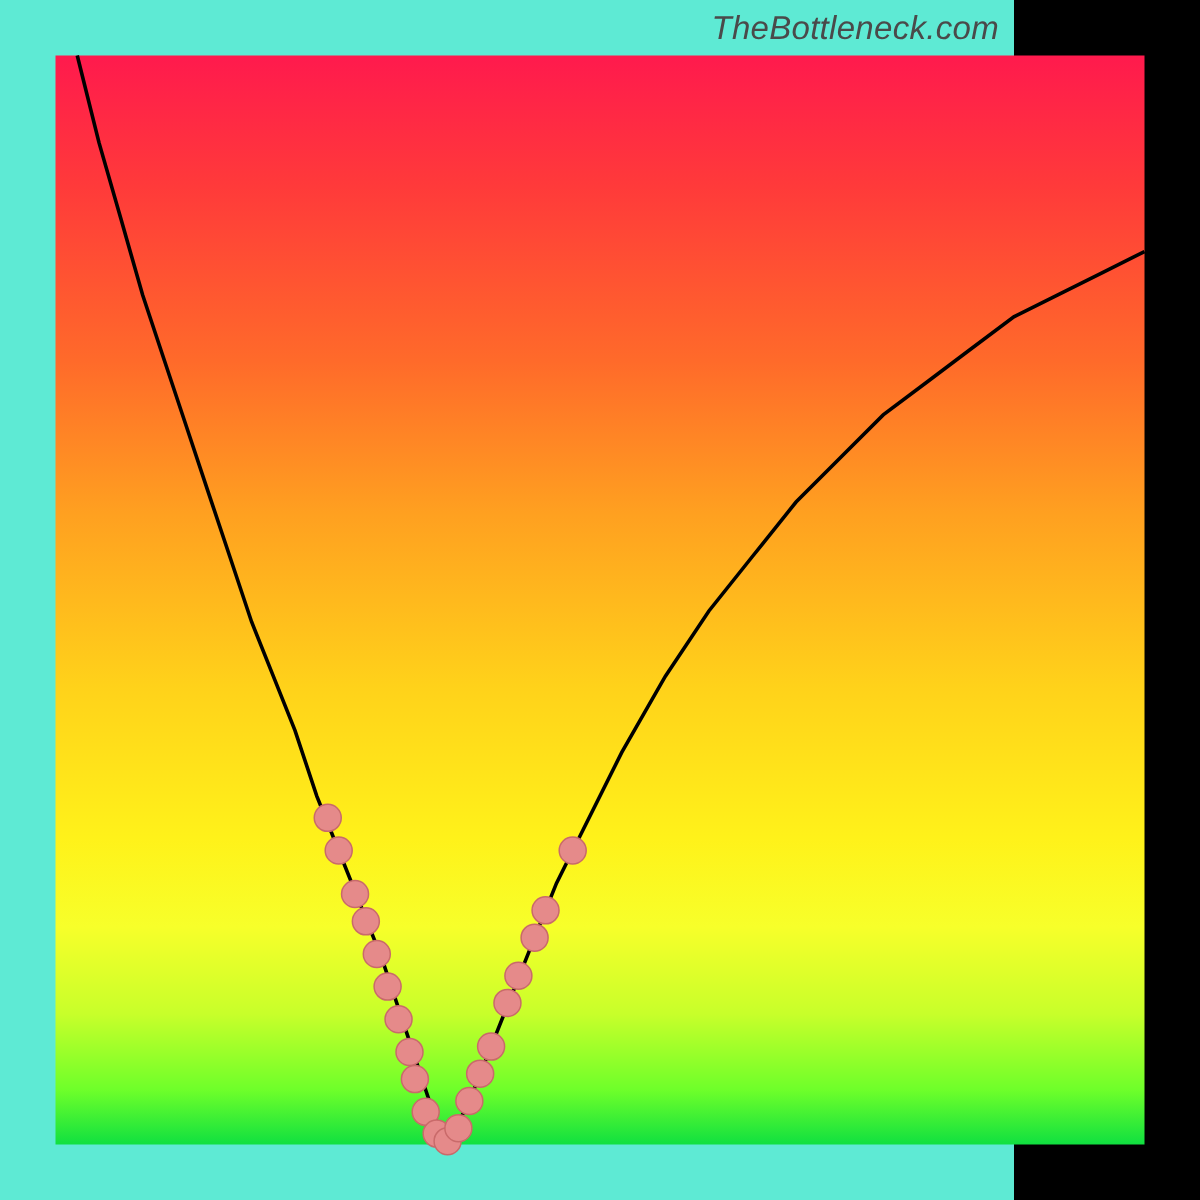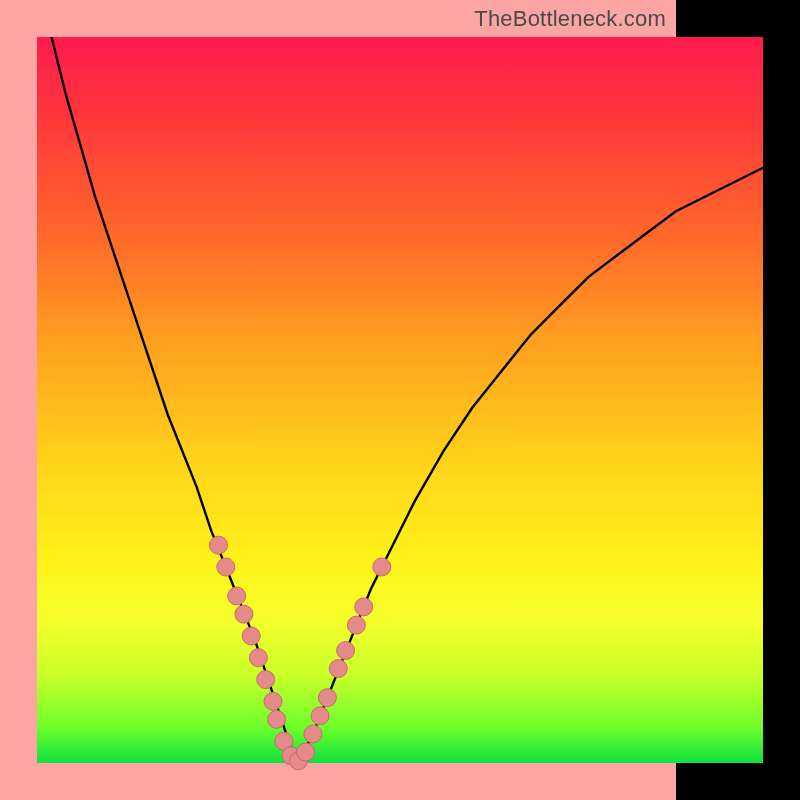--- a/index.html
+++ b/index.html
@@ -8,21 +8,22 @@
     width: 800px;
     height: 800px;
     overflow: hidden;
     background: #000;
     font-family: Arial, Helvetica, sans-serif;
   }
   .frame {
     position: relative;
     width: 676px;
     height: 800px;
-    background: #fca5a5;
+    background: #5eead4;
+    font-style: italic;
   }
   .plot-area {
     position: absolute;
     left: 37px;
     top: 37px;
     width: 726px;
     height: 726px;
     
     background: linear-gradient(
       to bottom,

